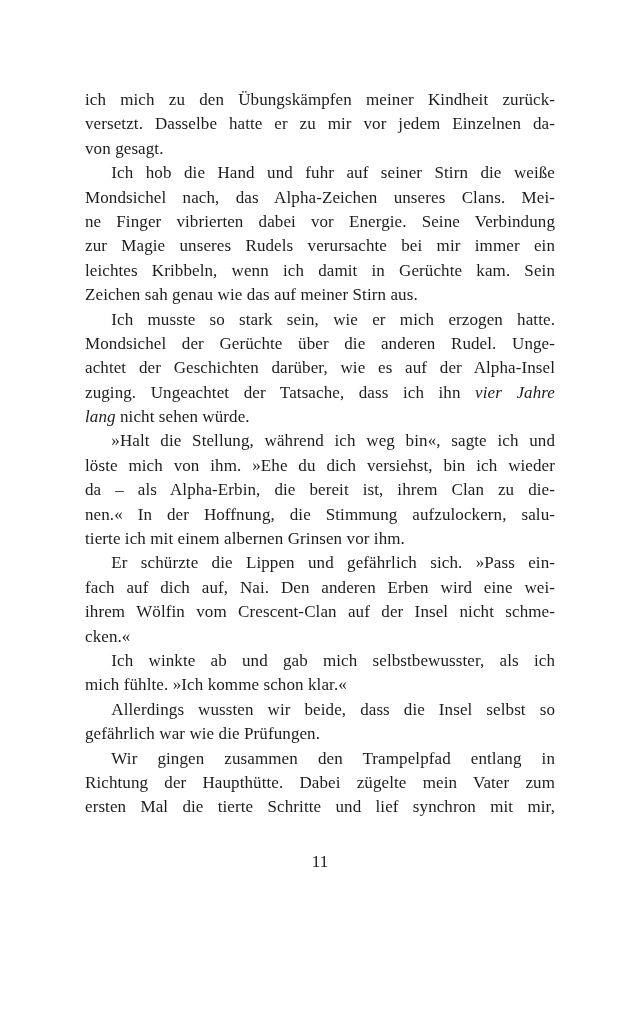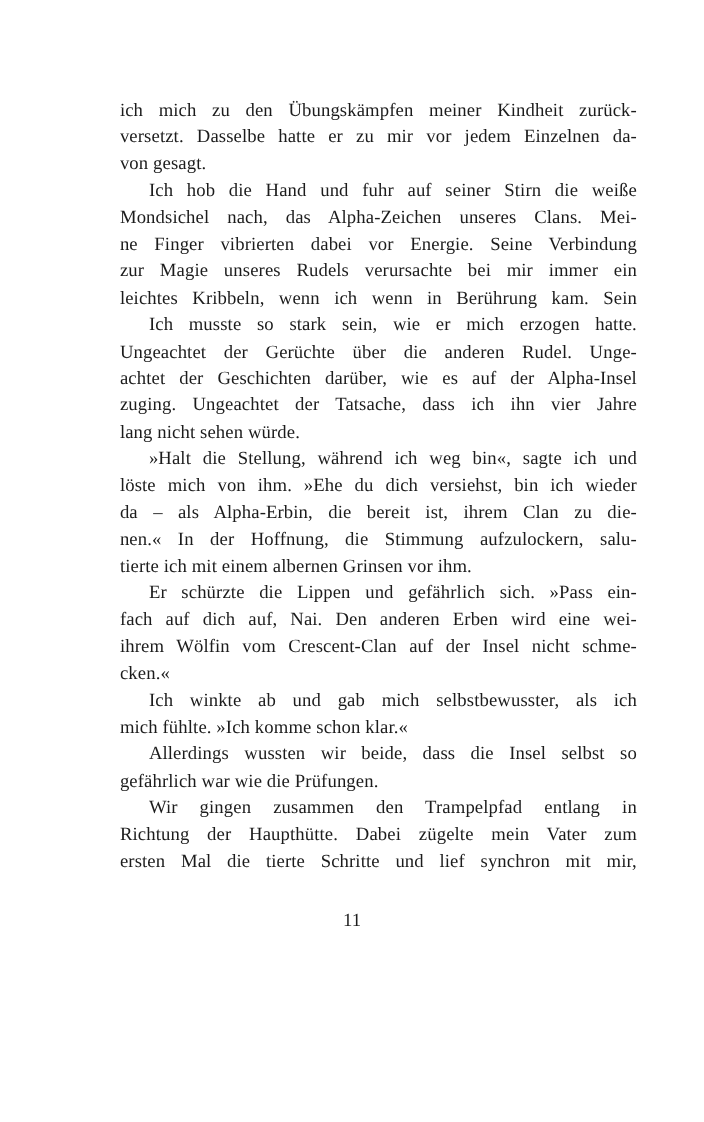--- a/index.html
+++ b/index.html
@@ -19,40 +19,40 @@
     width: 640px;
     height: 1020px;
     padding: 88px 85px 0 85px;
     background: #ffffff;
   }
   .text-block {
     width: 470px;
     font-size: 17px;
     line-height: 24.4px;
     letter-spacing: 0.1px;
-    margin-left: 24px;
   }
   .paragraph {
     margin: 0;
     padding: 0;
   }
   .line {
     text-align: justify;
     text-align-last: justify;
     white-space: normal;
     height: 24.4px;
     overflow: visible;
   }
   .line.last {
     text-align-last: left;
   }
   .line.indent {
     text-indent: 1.55em;
   }
   .italic {
+    font-style: italic;
   }
   .page-number {
     margin-top: 30px;
     text-align: center;
     font-size: 17px;
     line-height: 24px;
     color: #1c1c1c;
   }
 </style>
 </head>
@@ -63,25 +63,26 @@
       <div class="paragraph">
         <div class="line"><span>ich mich zu den Übungskämpfen meiner Kindheit zurück-</span></div>
         <div class="line"><span>versetzt. Dasselbe hatte er zu mir vor jedem Einzelnen da-</span></div>
         <div class="line last"><span>von gesagt.</span></div>
       </div>
       <div class="paragraph">
         <div class="line indent"><span>Ich hob die Hand und fuhr auf seiner Stirn die weiße</span></div>
         <div class="line"><span>Mondsichel nach, das Alpha-Zeichen unseres Clans. Mei-</span></div>
         <div class="line"><span>ne Finger vibrierten dabei vor Energie. Seine Verbindung</span></div>
         <div class="line"><span>zur Magie unseres Rudels verursachte bei mir immer ein</span></div>
-        <div class="line"><span>leichtes Kribbeln, wenn ich wenn in Berührung kam. Sein</span></div>
+        <div class="line"><span>leichtes Kribbeln, wenn ich damit in Gerüchte kam. Sein</span></div>
+        <div class="line last"><span>Zeichen sah genau wie das auf meiner Stirn aus.</span></div>
       </div>
       <div class="paragraph">
         <div class="line indent"><span>Ich musste so stark sein, wie er mich erzogen hatte.</span></div>
-        <div class="line"><span>Ungeachtet der Gerüchte über die anderen Rudel. Unge-</span></div>
+        <div class="line"><span>Mondsichel der Gerüchte über die anderen Rudel. Unge-</span></div>
         <div class="line"><span>achtet der Geschichten darüber, wie es auf der Alpha-Insel</span></div>
         <div class="line"><span>zuging. Ungeachtet der Tatsache, dass ich ihn </span><span class="italic">vier Jahre</span></div>
         <div class="line last"><span class="italic">lang</span><span> nicht sehen würde.</span></div>
       </div>
       <div class="paragraph">
         <div class="line indent"><span>»Halt die Stellung, während ich weg bin«, sagte ich und</span></div>
         <div class="line"><span>löste mich von ihm. »Ehe du dich versiehst, bin ich wieder</span></div>
         <div class="line"><span>da – als Alpha-Erbin, die bereit ist, ihrem Clan zu die-</span></div>
         <div class="line"><span>nen.« In der Hoffnung, die Stimmung aufzulockern, salu-</span></div>
         <div class="line last"><span>tierte ich mit einem albernen Grinsen vor ihm.</span></div>

